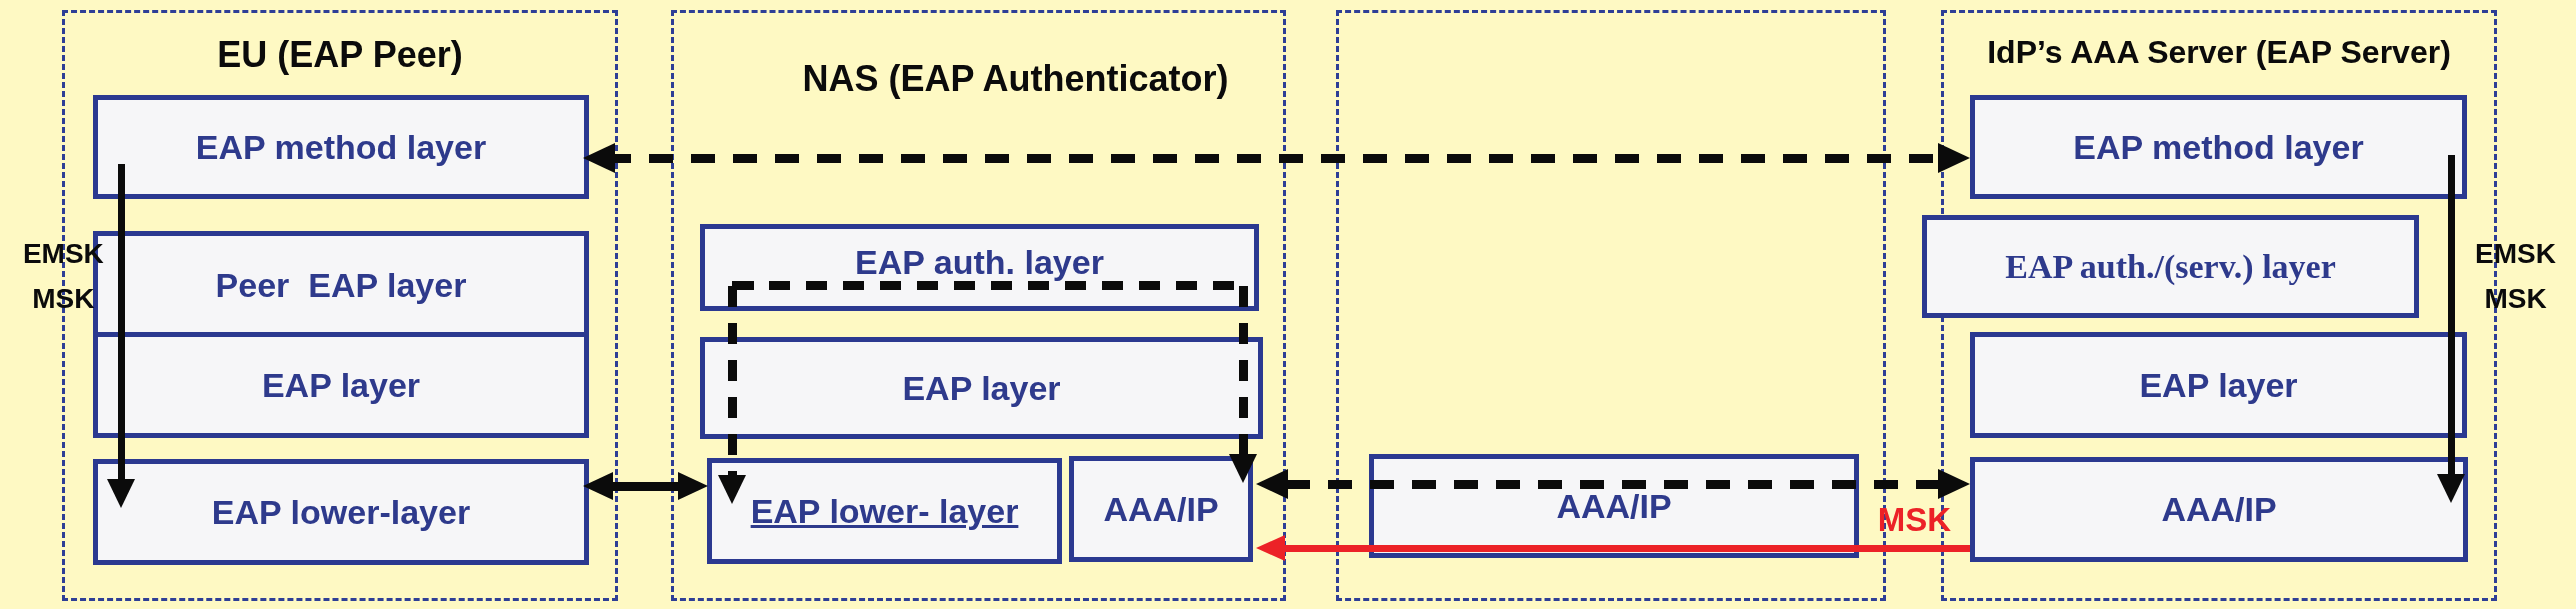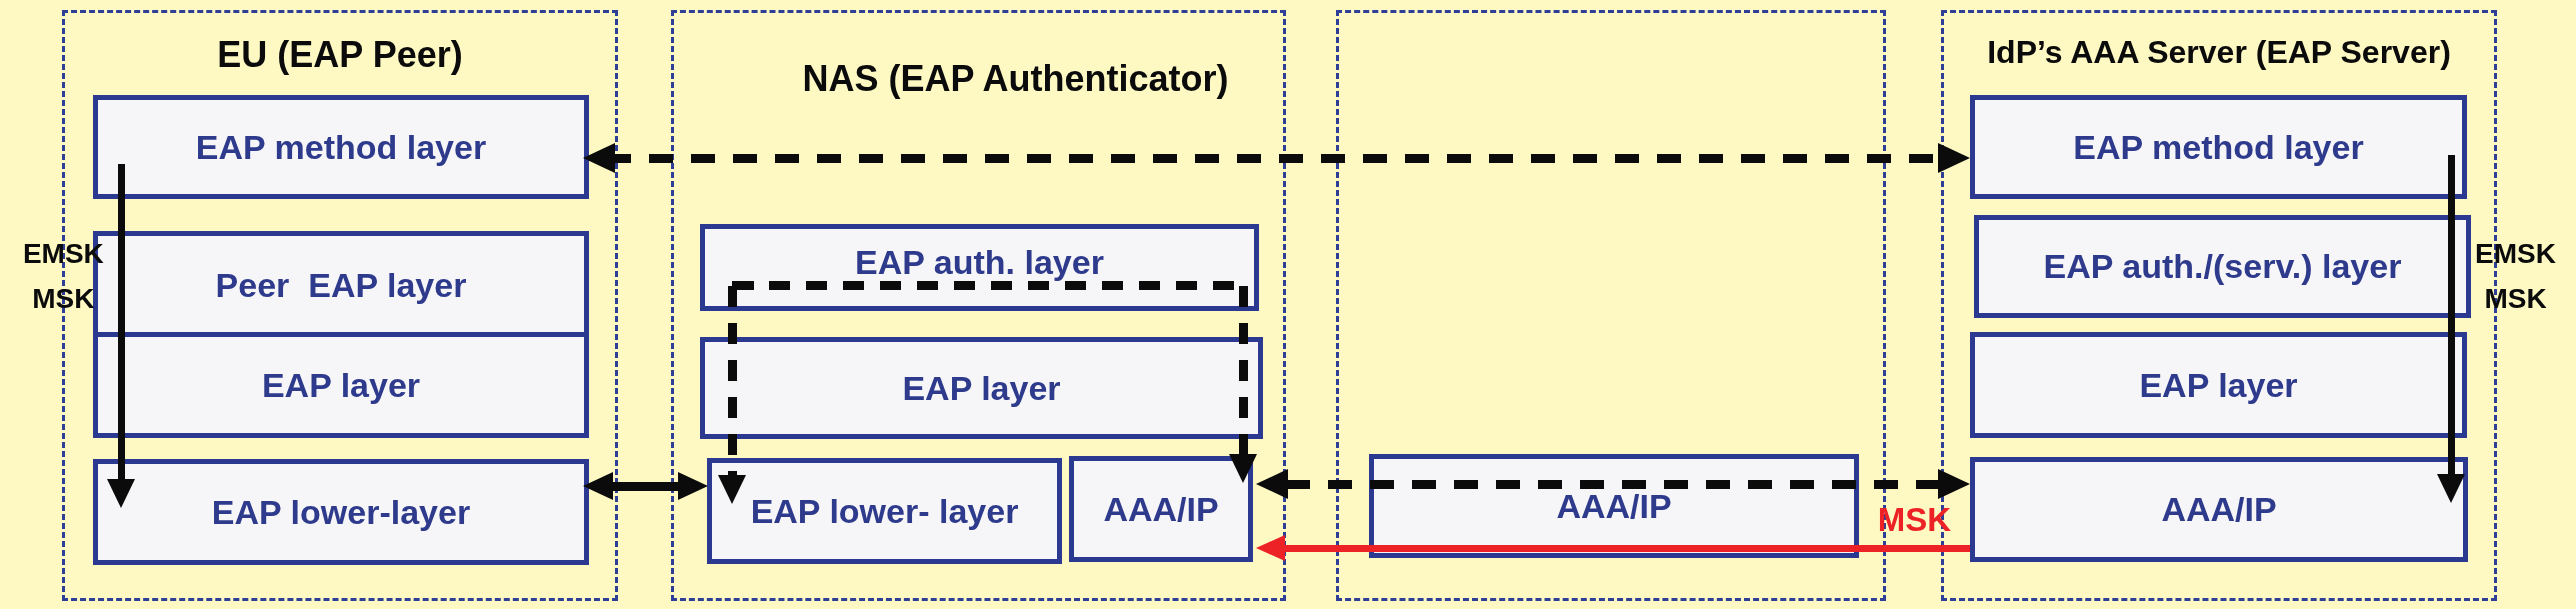--- a/index.html
+++ b/index.html
@@ -49,27 +49,27 @@
   <div class="frame-title" style="left:708px; top:34px; width:615px;margin-top:24px;">NAS (EAP Authenticator)</div>
   <div class="frame-title" style="left:1941px; top:34px; width:556px; font-size:32px;">IdP’s AAA Server (EAP Server)</div>
 
   <div class="layer" style="left:93px; top:95px; width:496px; height:104px;">EAP method layer</div>
   <div class="layer" style="left:93px; top:231px; width:496px; height:109px;">Peer  EAP layer</div>
   <div class="layer" style="left:93px; top:332px; width:496px; height:106px;">EAP layer</div>
   <div class="layer" style="left:93px; top:459px; width:496px; height:106px;">EAP lower-layer</div>
 
   <div class="layer" style="left:700px; top:224px; width:559px; height:87px; padding-bottom:10px;">EAP auth. layer</div>
   <div class="layer" style="left:700px; top:337px; width:563px; height:102px;">EAP layer</div>
-  <div class="layer" style="left:707px; top:458px; width:355px; height:106px;">EAP lower- layer</div>
+  <div class="layer" style="left:707px; top:458px; width:355px; height:106px;text-decoration:underline;">EAP lower- layer</div>
   <div class="layer" style="left:1069px; top:456px; width:184px; height:106px;">AAA/IP</div>
 
   <div class="layer" style="left:1369px; top:454px; width:490px; height:104px;">AAA/IP</div>
 
   <div class="layer" style="left:1970px; top:95px; width:497px; height:104px;">EAP method layer</div>
-  <div class="layer" style="left:1974px; top:215px; width:497px; height:103px;">EAP auth./(serv.) layer</div>
+  <div class="layer" style="left:1922px; top:215px; width:497px; height:103px;font-family:Liberation Serif, serif;">EAP auth./(serv.) layer</div>
   <div class="layer" style="left:1970px; top:332px; width:497px; height:106px;">EAP layer</div>
   <div class="layer" style="left:1970px; top:457px; width:498px; height:105px;">AAA/IP</div>
 
   <div class="hdash" style="left:607px; top:154px; width:1339px;"></div>
   <div class="tri left-ink" style="left:583px; top:143px;"></div>
   <div class="tri right-ink" style="left:1938px; top:143px;"></div>
 
   <div class="solid" style="left:606px; top:482px; width:78px; height:9.3px;"></div>
   <div class="tri left-ink sm" style="left:583px; top:472px;"></div>
   <div class="tri right-ink sm" style="left:678px; top:472px;"></div>

